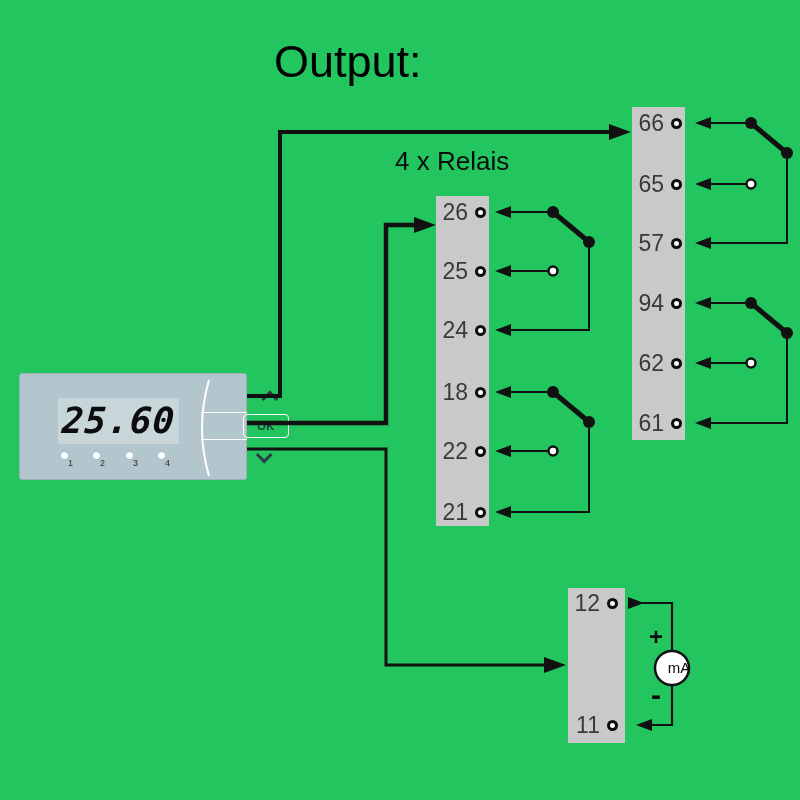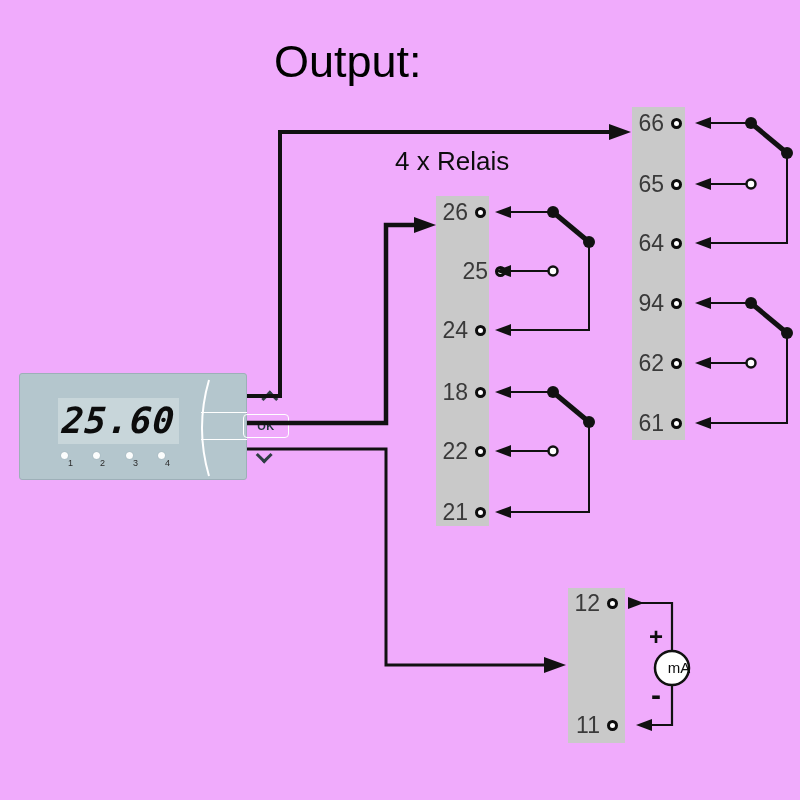--- a/index.html
+++ b/index.html
@@ -1,18 +1,18 @@
 <!DOCTYPE html>
 <html><head>
 <meta charset="utf-8">
 <style>
   html,body{margin:0;padding:0;background:#fff;}
   body{width:800px;height:800px;position:relative;overflow:hidden;
        font-family:"Liberation Sans",sans-serif;color:#111;}
-  .canvas{position:absolute;left:0;top:0;width:800px;height:800px;background:#f0abfc;}
+  .canvas{position:absolute;left:0;top:0;width:800px;height:800px;background:#22c55e;}
 
   
   .title{position:absolute;left:274px;top:36px;font-size:45px;color:#000;}
   .sec-label{position:absolute;font-size:26px;color:#0d0d0d;white-space:nowrap;}
   .lbl-relais{left:395px;top:146px;}
   .lbl-analogue{left:411px;top:612px;}
 
   
   .device{position:absolute;left:19px;top:373px;width:228px;height:107px;
           background:#b4c6cd;border:1px solid #9db0b8;border-radius:3px;box-sizing:border-box;}
@@ -110,21 +110,21 @@
   <div class="sec-label lbl-relais">4 x Relais</div>
 
   <div class="strip strip-left"></div>
   <div class="strip strip-right"></div>
   <div class="strip strip-ana"></div>
 
   <div class="trow" style="left:440px;top:199px">
     <span class="tnum">26</span>
     <span class="ring"></span>
     </div>
-  <div class="trow" style="left:460px;top:258px">
+  <div class="trow" style="left:440px;top:258px">
     <span class="tnum">25</span>
     <span class="ring"></span>
     </div>
   <div class="trow" style="left:440px;top:317px">
     <span class="tnum">24</span>
     <span class="ring"></span>
     </div>
   <div class="trow" style="left:440px;top:379px">
     <span class="tnum">18</span>
     <span class="ring"></span>
@@ -140,21 +140,21 @@
 
   <div class="trow" style="left:636px;top:110px">
     <span class="tnum">66</span>
     <span class="ring"></span>
     </div>
   <div class="trow" style="left:636px;top:171px">
     <span class="tnum">65</span>
     <span class="ring"></span>
     </div>
   <div class="trow" style="left:636px;top:230px">
-    <span class="tnum">64</span>
+    <span class="tnum">57</span>
     <span class="ring"></span>
     </div>
   <div class="trow" style="left:636px;top:290px">
     <span class="tnum">94</span>
     <span class="ring"></span>
     </div>
   <div class="trow" style="left:636px;top:350px">
     <span class="tnum">62</span>
     <span class="ring"></span>
     </div>

